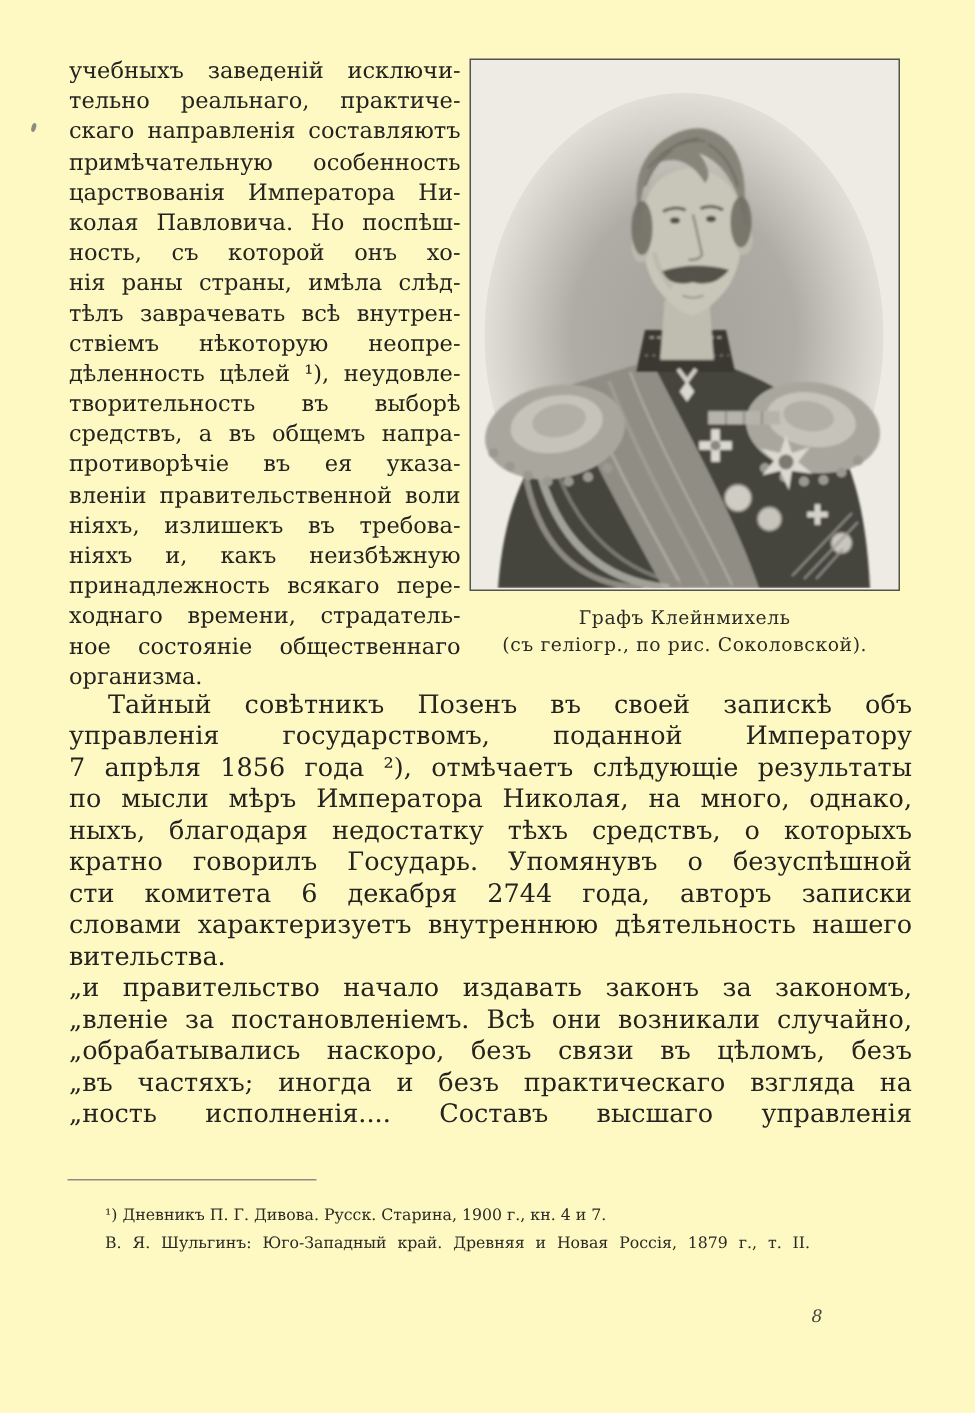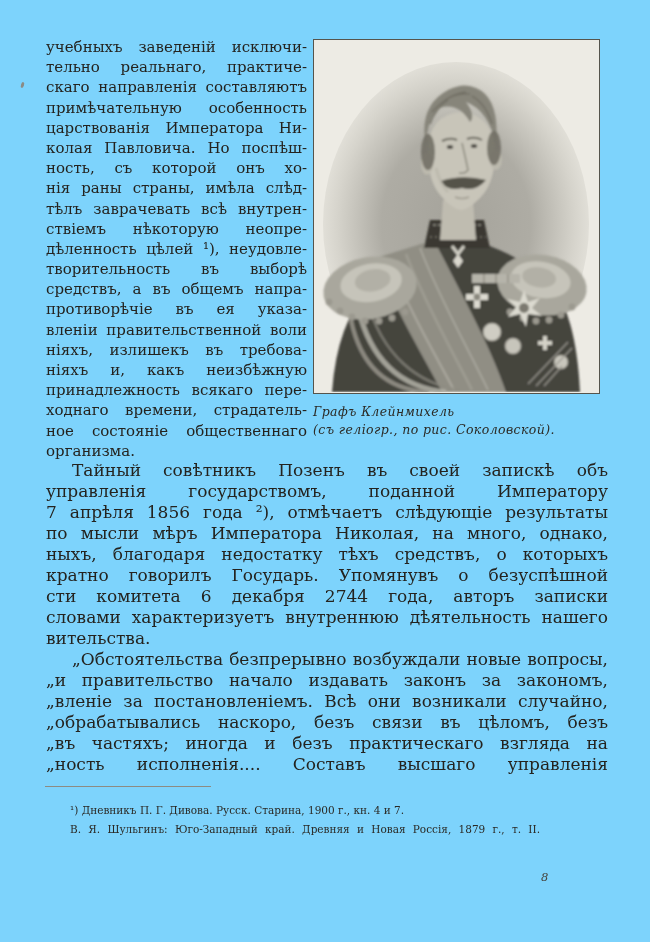--- a/index.html
+++ b/index.html
@@ -1,18 +1,18 @@
 <!DOCTYPE html>
 <html><head>
 <meta charset="utf-8">
 <style>
   html,body{margin:0;padding:0;background:#e8e8e8;}
   .page{
     position:relative;width:650px;height:942px;margin:0 auto;
-    background:#7dd3fc;color:#24231f;
+    background:#fef9c3;color:#24231f;
     font-family:"DejaVu Serif","Liberation Serif",serif;
     overflow:hidden;
   }
   
   .ln,.fn{overflow:hidden;}
   .j{text-align:justify;text-align-last:justify;}
   .j::after{content:"";display:inline-block;width:100%;}
   .ind{text-indent:26px;}
   .leftcol{position:absolute;left:46px;top:37px;width:261px;font-size:15px;line-height:20.2px;}
   .leftcol .ln{height:20.2px;}
@@ -20,22 +20,22 @@
   .main .ln{height:21px;}
   .p1{top:460px;}
   .p2{top:649px;}
   
   .portrait{
     position:absolute;left:313px;top:39px;width:287px;height:355px;
     border:1.5px solid #55544c;background:#edebe4;box-sizing:border-box;
   }
   .portrait svg{display:block;}
   .caption{
-    position:absolute;left:313px;top:403px;width:287px;
-    font-style:italic;font-size:12.5px;line-height:18px;letter-spacing:.4px;color:#2b2a25;
+    position:absolute;left:313px;top:403px;width:287px;text-align:center;
+    font-size:12.5px;line-height:18px;letter-spacing:.4px;color:#2b2a25;
   }
   
   .fnrule{position:absolute;left:45px;top:786px;width:166px;height:1px;background:#8d8b82;}
   .footnotes{position:absolute;left:70px;top:801px;width:470px;font-size:10.5px;line-height:19px;color:#2a2924;}
   .fn{height:19px;}
   
   .footer{position:absolute;left:0;top:861px;width:650px;text-align:center;font-size:19px;color:#2a2924;}
   .footer .pnum{margin:0 15px;letter-spacing:2px;}
   .sig{position:absolute;left:541px;top:870px;font-size:11.5px;font-style:italic;color:#45443e;}
   .speck{position:absolute;left:21px;top:82px;width:3px;height:6px;background:#8b8b85;border-radius:50% 50% 50% 50%;transform:rotate(18deg);}
@@ -179,21 +179,20 @@
     <div class="ln j">7 апрѣля 1856 года ²), отмѣчаетъ слѣдующіе результаты благихъ</div>
     <div class="ln j">по мысли мѣръ Императора Николая, на много, однако, умален-</div>
     <div class="ln j">ныхъ, благодаря недостатку тѣхъ средствъ, о которыхъ неодно-</div>
     <div class="ln j">кратно говорилъ Государь. Упомянувъ о безуспѣшной дѣятельно-</div>
     <div class="ln j">сти комитета 6 декабря 2744 года, авторъ записки слѣдующими</div>
     <div class="ln j">словами характеризуетъ внутреннюю дѣятельность нашего пра-</div>
     <div class="ln">вительства.</div>
   </div>
 
   <div class="main p2">
-    <div class="ln j ind">„Обстоятельства безпрерывно возбуждали новые вопросы,</div>
     <div class="ln j">„и правительство начало издавать законъ за закономъ, постано-</div>
     <div class="ln j">„вленіе за постановленіемъ. Всѣ они возникали случайно, часто</div>
     <div class="ln j">„обрабатывались наскоро, безъ связи въ цѣломъ, безъ гармоніи</div>
     <div class="ln j">„въ частяхъ; иногда и безъ практическаго взгляда на возмож-</div>
     <div class="ln j">„ность исполненія.... Составъ высшаго управленія чрезвычайно</div>
   </div>
 
   <div class="fnrule"></div>
 
   <div class="footnotes">

